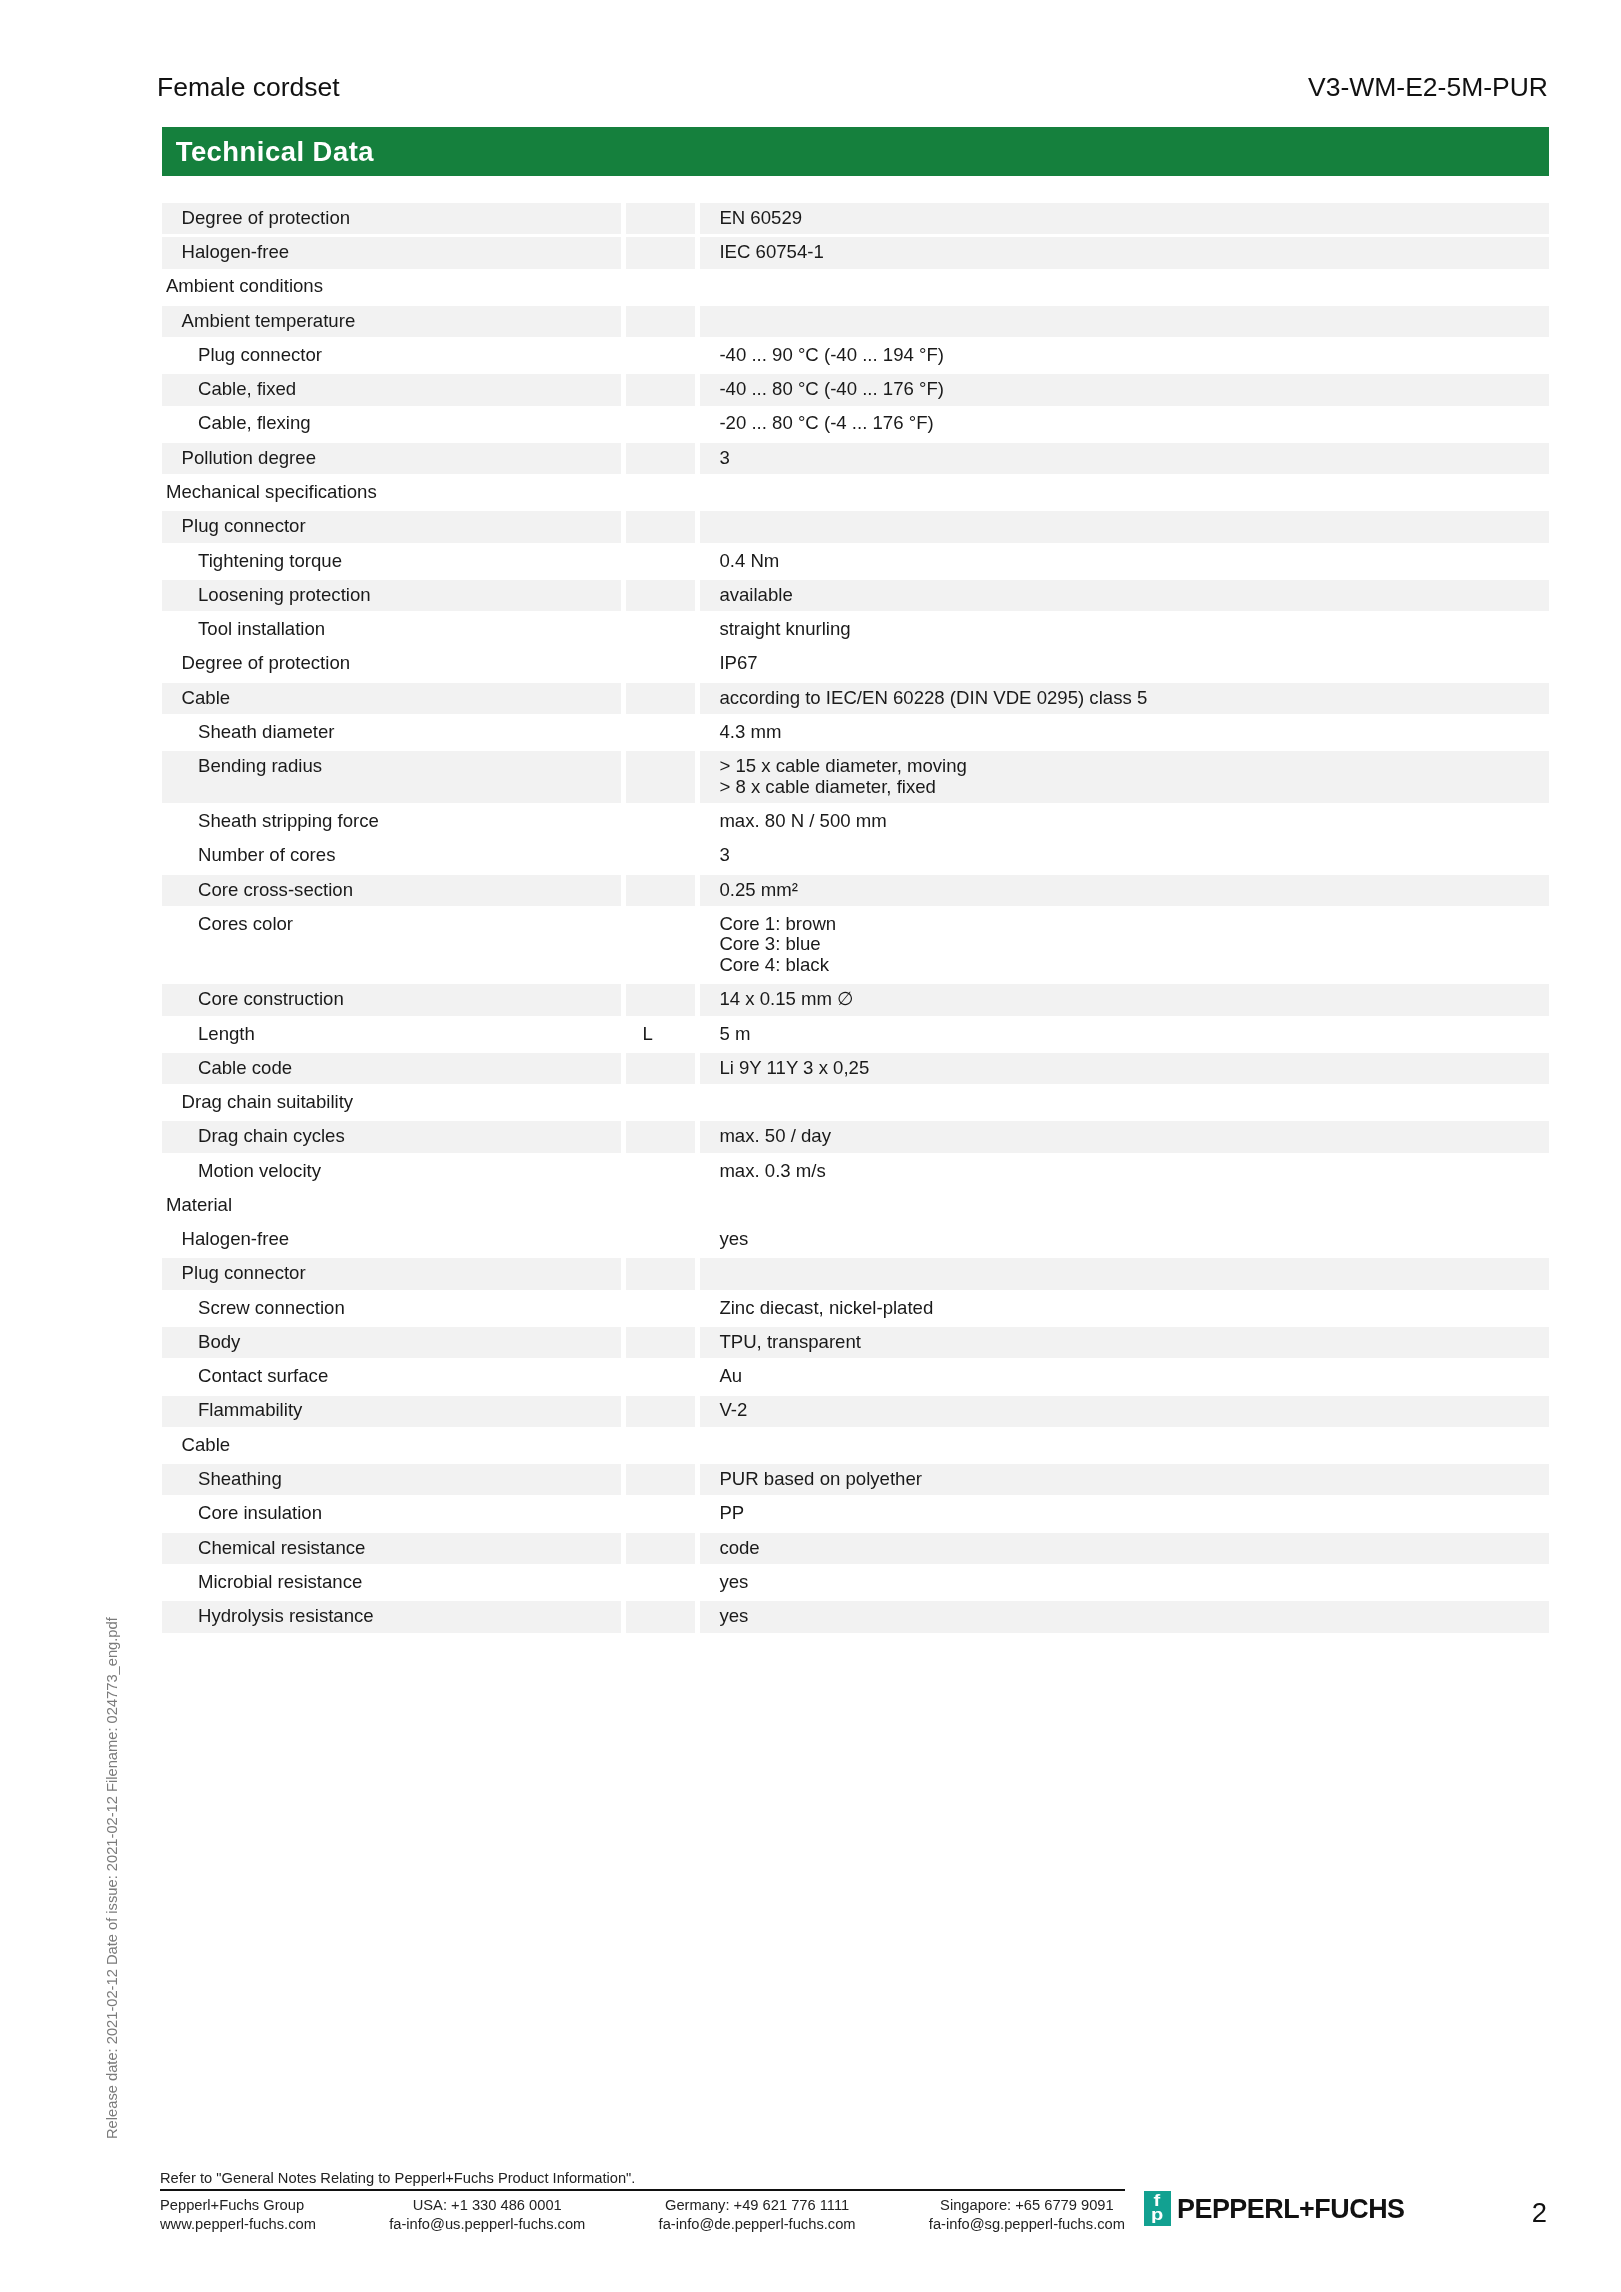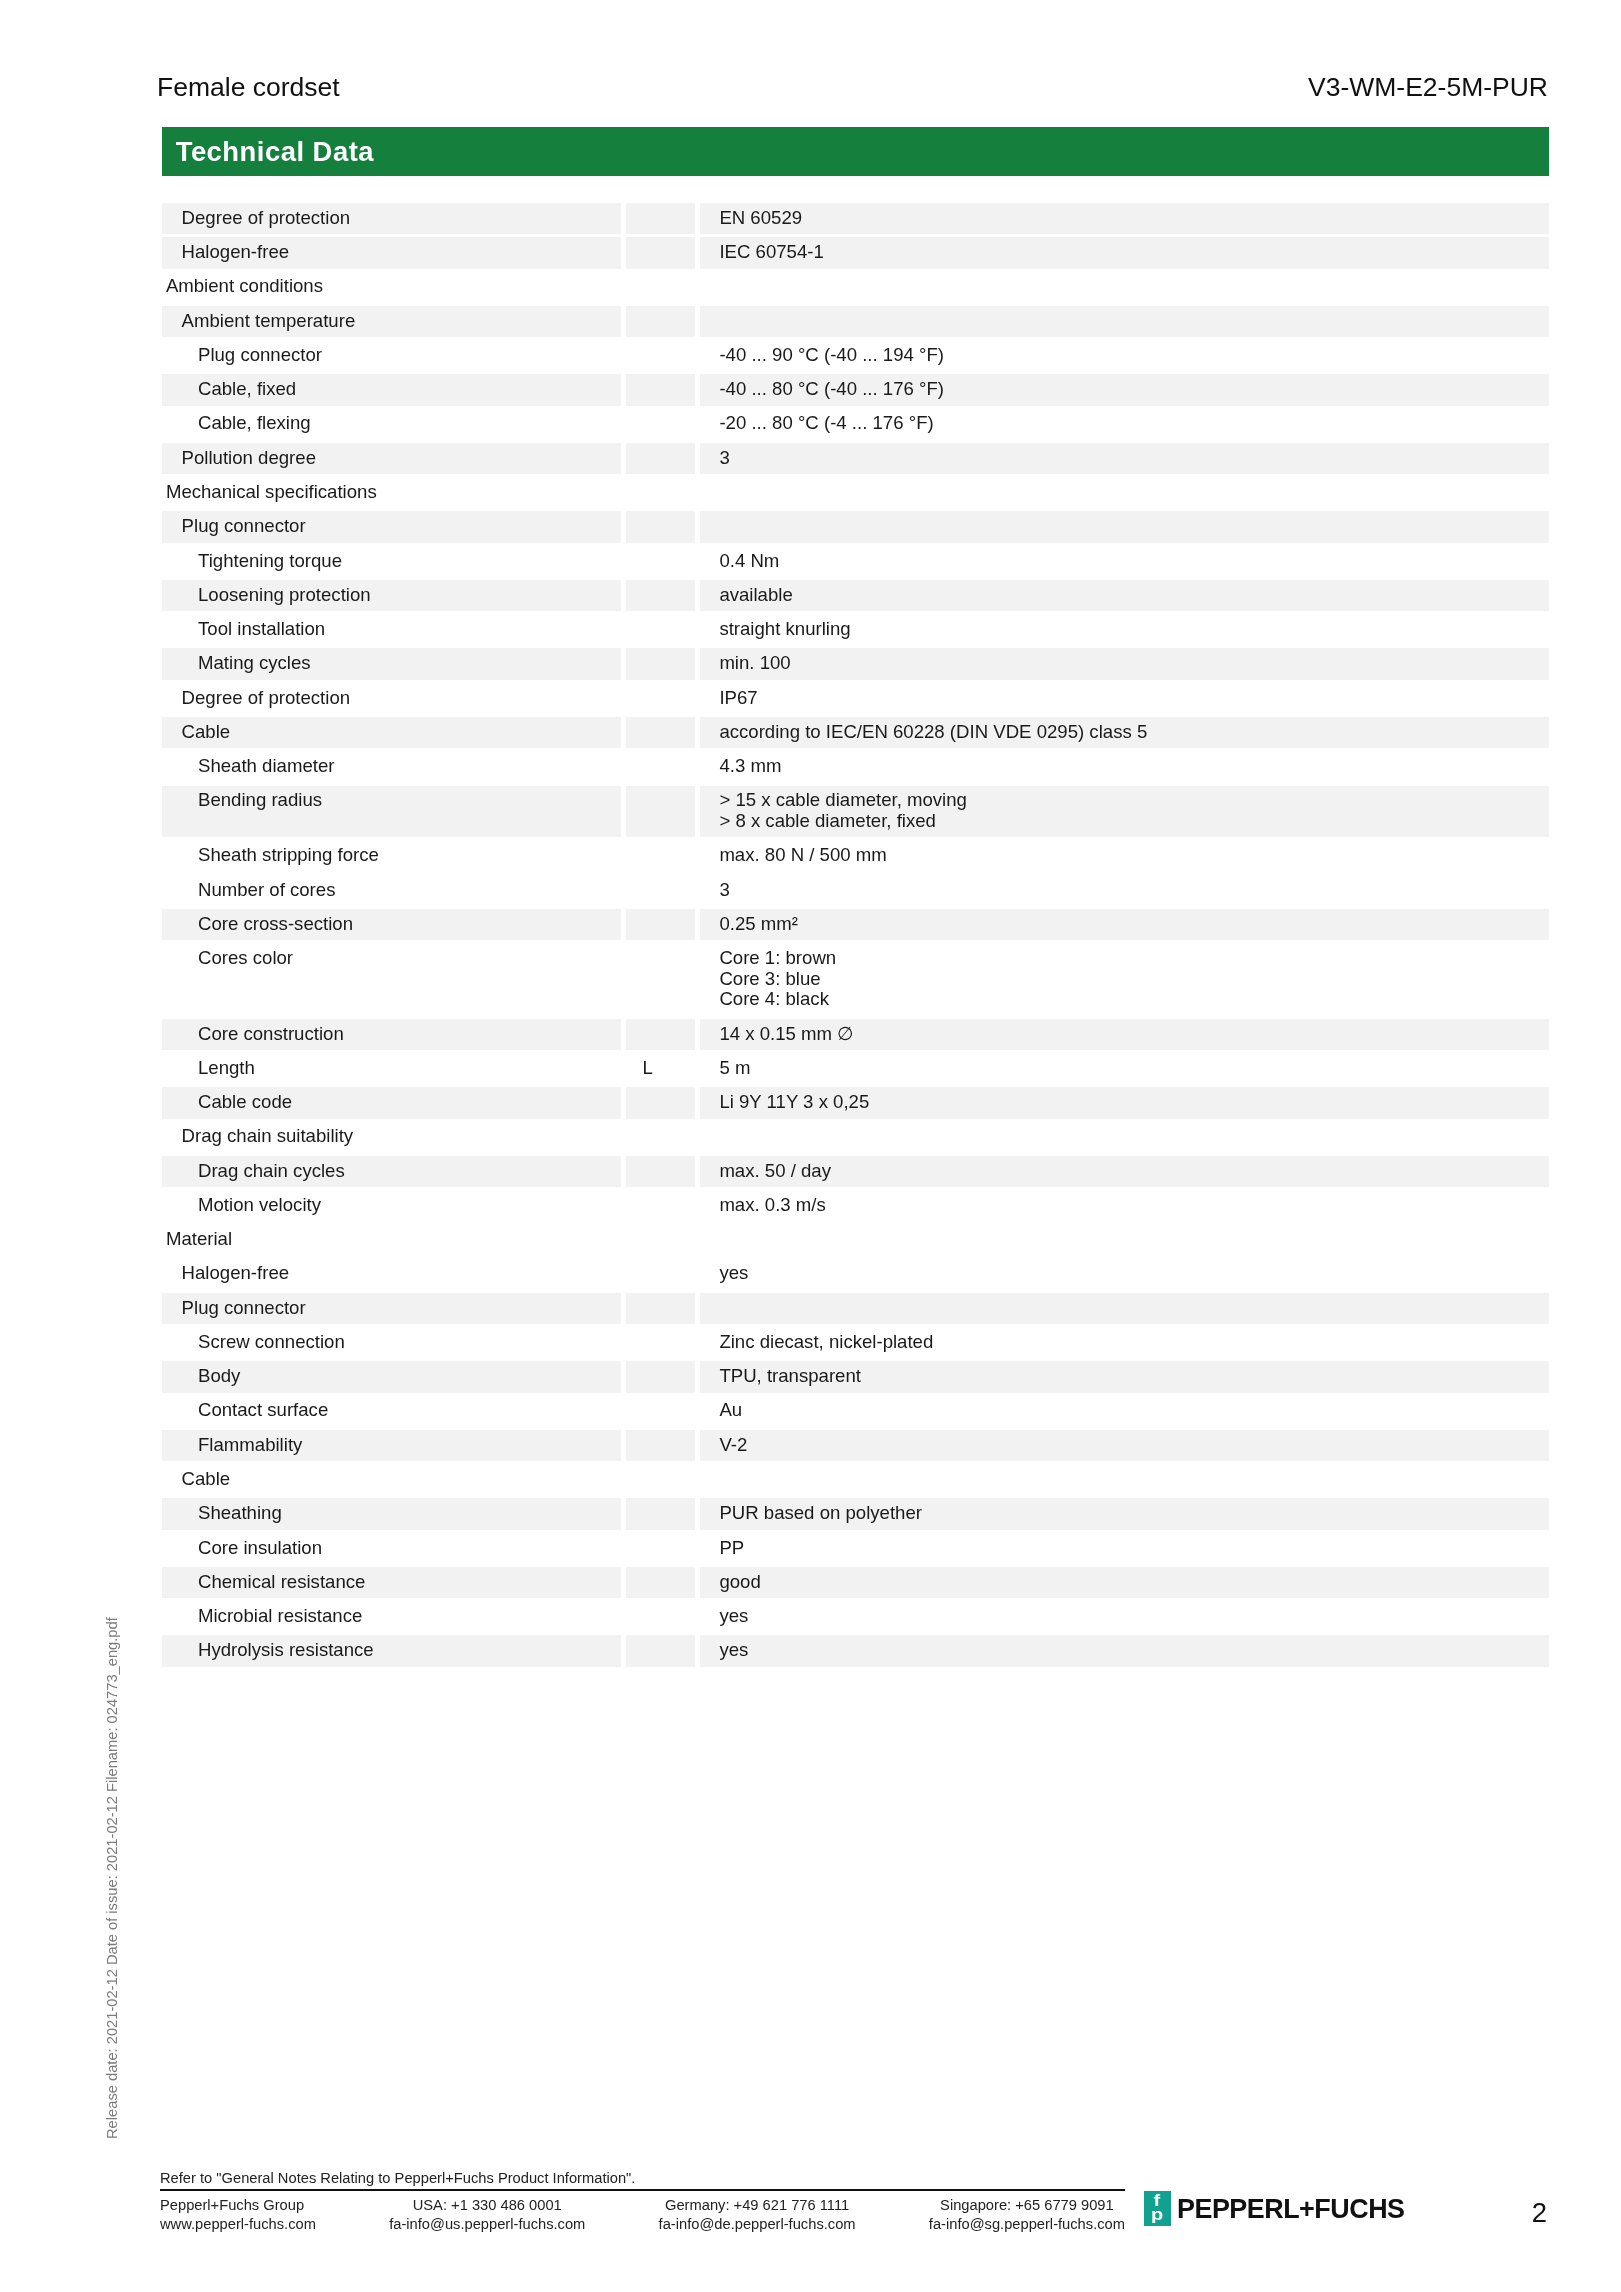--- a/index.html
+++ b/index.html
@@ -179,27 +179,20 @@
           <div class="val-line">available</div>
         </div>
       </div>
       <div class="trow lvl2">
         <div class="cell c-label">Tool installation</div>
         <div class="cell c-sym"></div>
         <div class="cell c-val">
           <div class="val-line">straight knurling</div>
         </div>
       </div>
-      <div class="trow shaded lvl2">
-        <div class="cell c-label">Mating cycles</div>
-        <div class="cell c-sym"></div>
-        <div class="cell c-val">
-          <div class="val-line">min. 100</div>
-        </div>
-      </div>
       <div class="trow lvl1">
         <div class="cell c-label">Degree of protection</div>
         <div class="cell c-sym"></div>
         <div class="cell c-val">
           <div class="val-line">IP67</div>
         </div>
       </div>
       <div class="trow shaded lvl1">
         <div class="cell c-label">Cable</div>
         <div class="cell c-sym"></div>
@@ -351,21 +344,21 @@
         <div class="cell c-label">Core insulation</div>
         <div class="cell c-sym"></div>
         <div class="cell c-val">
           <div class="val-line">PP</div>
         </div>
       </div>
       <div class="trow shaded lvl2">
         <div class="cell c-label">Chemical resistance</div>
         <div class="cell c-sym"></div>
         <div class="cell c-val">
-          <div class="val-line">good</div>
+          <div class="val-line">code</div>
         </div>
       </div>
       <div class="trow lvl2">
         <div class="cell c-label">Microbial resistance</div>
         <div class="cell c-sym"></div>
         <div class="cell c-val">
           <div class="val-line">yes</div>
         </div>
       </div>
       <div class="trow shaded lvl2">

